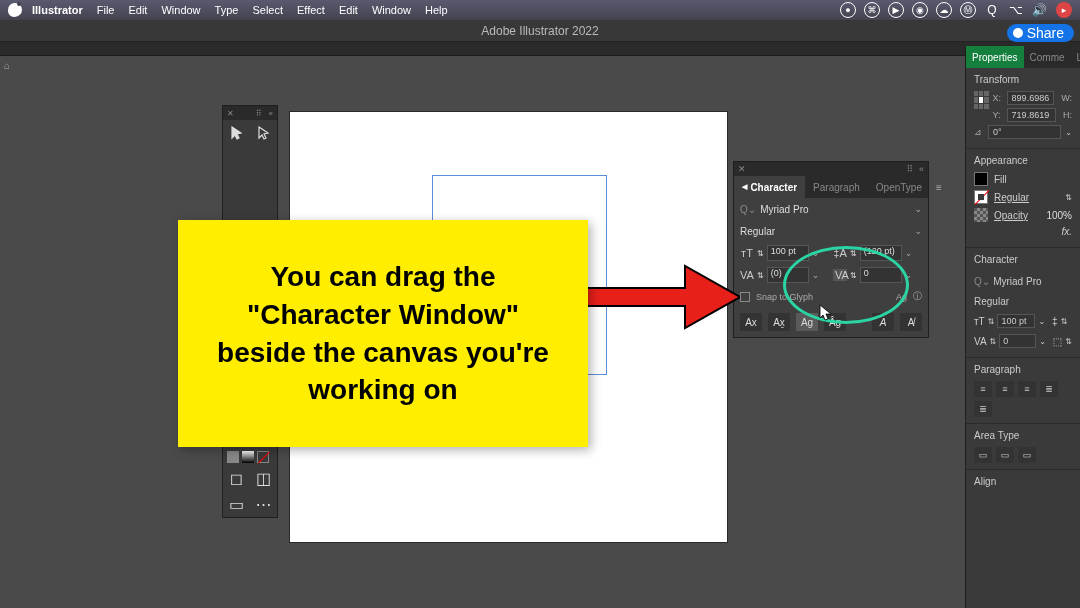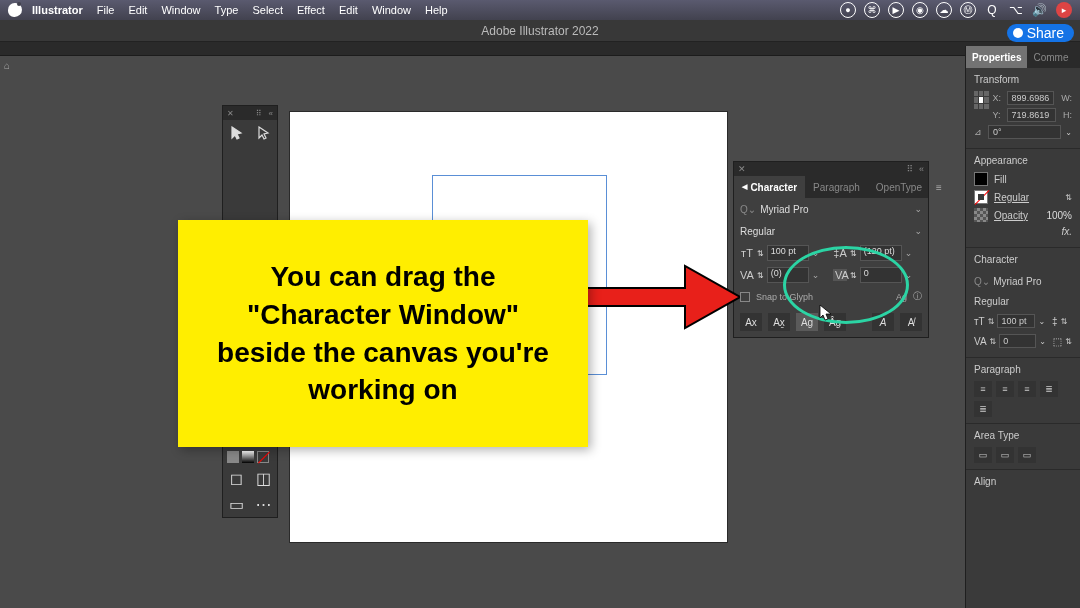--- a/index.html
+++ b/index.html
@@ -52,21 +52,21 @@
 .greencircle{position:absolute;left:783px;top:246px;width:126px;height:78px;border:3px solid #2bd4a4;border-radius:50%;pointer-events:none}
 .cursor{position:absolute;left:819px;top:304px;pointer-events:none}
 .cursor svg{width:14px;height:18px}
 .callout{position:absolute;left:178px;top:220px;width:410px;height:227px;background:#ffee00;display:flex;align-items:center;justify-content:center;padding:24px;text-align:center;box-shadow:3px 3px 10px rgba(0,0,0,.3)}
 .callout-text{font-size:28px;font-weight:700;color:#000;line-height:1.35}
 .arrow{position:absolute;left:585px;top:258px;pointer-events:none}
 .arrow svg{width:155px;height:78px}
 .rightpanel{position:absolute;right:0;top:46px;bottom:0;width:115px;background:#3a3a3a;border-left:1px solid #1f1f1f;color:#ccc;font-size:10px;overflow:hidden}
 .rightpanel .ptabs{display:flex;height:22px;background:#2a2a2a;font-size:10px}
 .rightpanel .ptab{padding:0 6px;display:flex;align-items:center;color:#888}
-.rightpanel .ptab.active{background:#737373;color:#fff;font-weight:700}
+.rightpanel .ptab.active{background:#15803d;color:#fff;font-weight:400}
 .rightpanel .section{padding:6px 8px;border-bottom:1px solid #2a2a2a}
 .rightpanel .stitle{font-size:10px;color:#ccc;margin-bottom:6px}
 .rightpanel .xyrow{display:flex;align-items:center;gap:4px;margin-bottom:3px;font-size:9px}
 .rightpanel .xyrow .lbl{width:10px;color:#aaa}
 .rightpanel .xyrow .v{background:#333;border:1px solid #555;padding:1px 4px;flex:1;font-size:9px}
 .rightpanel .xyrow .wlbl{color:#aaa;margin-left:3px}
 .rightpanel .approw{display:flex;align-items:center;gap:6px;margin-bottom:4px;font-size:10px}
 .rightpanel .sw{width:14px;height:14px;border:1px solid #777;background:#000}
 .rightpanel .sw.stroke{background:#fff;position:relative}
 .rightpanel .sw.stroke::after{content:'';position:absolute;inset:3px;background:#3a3a3a}

